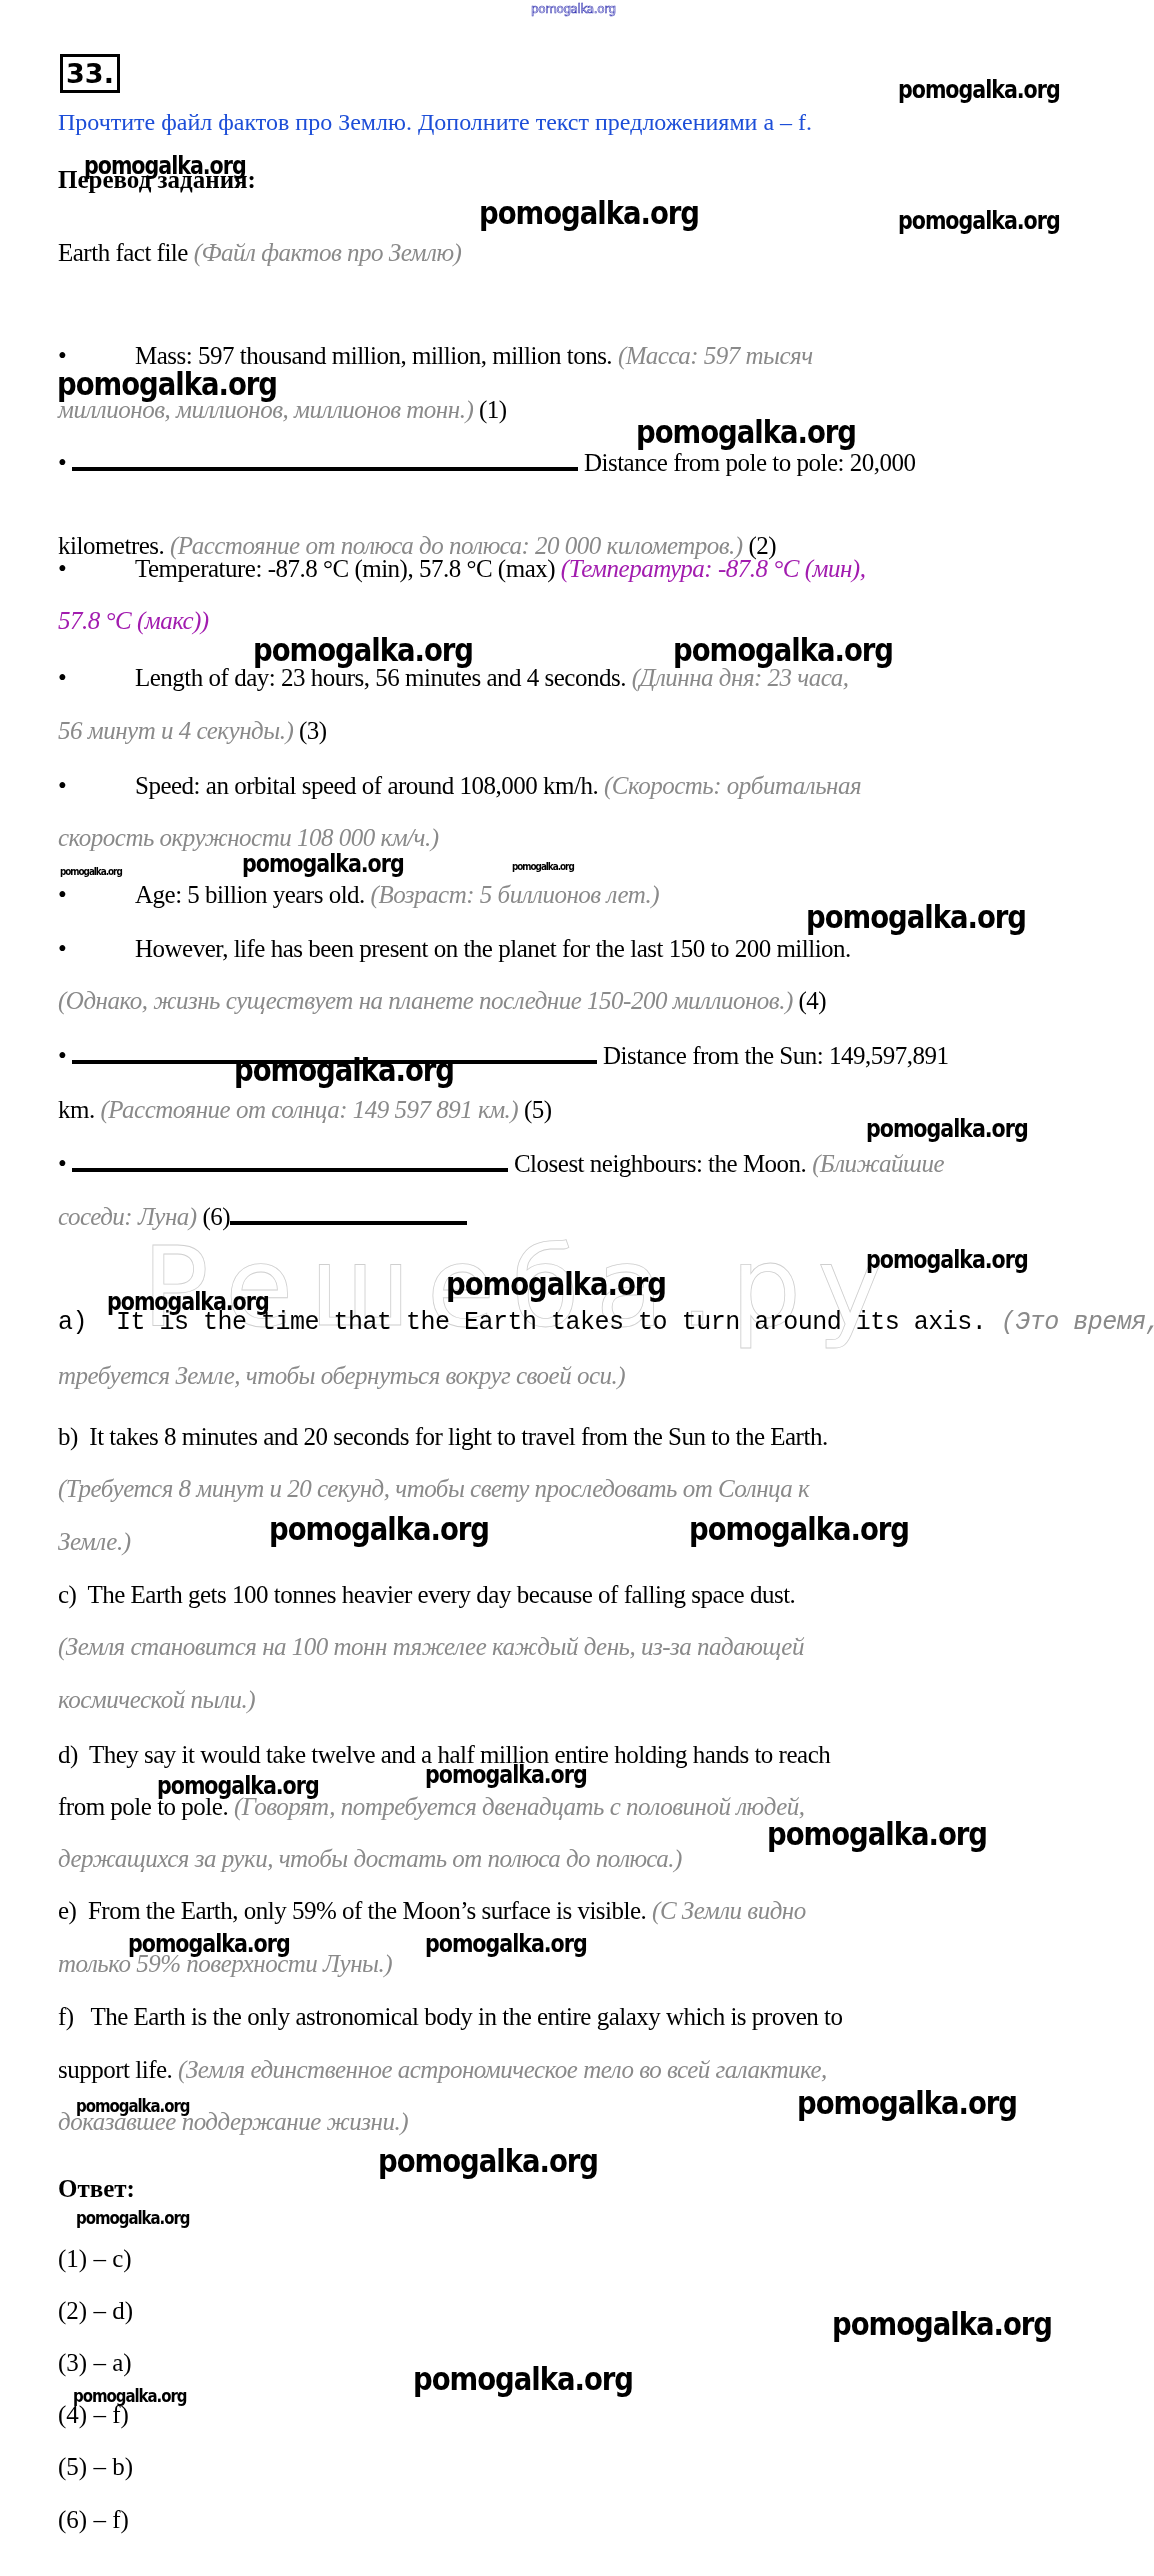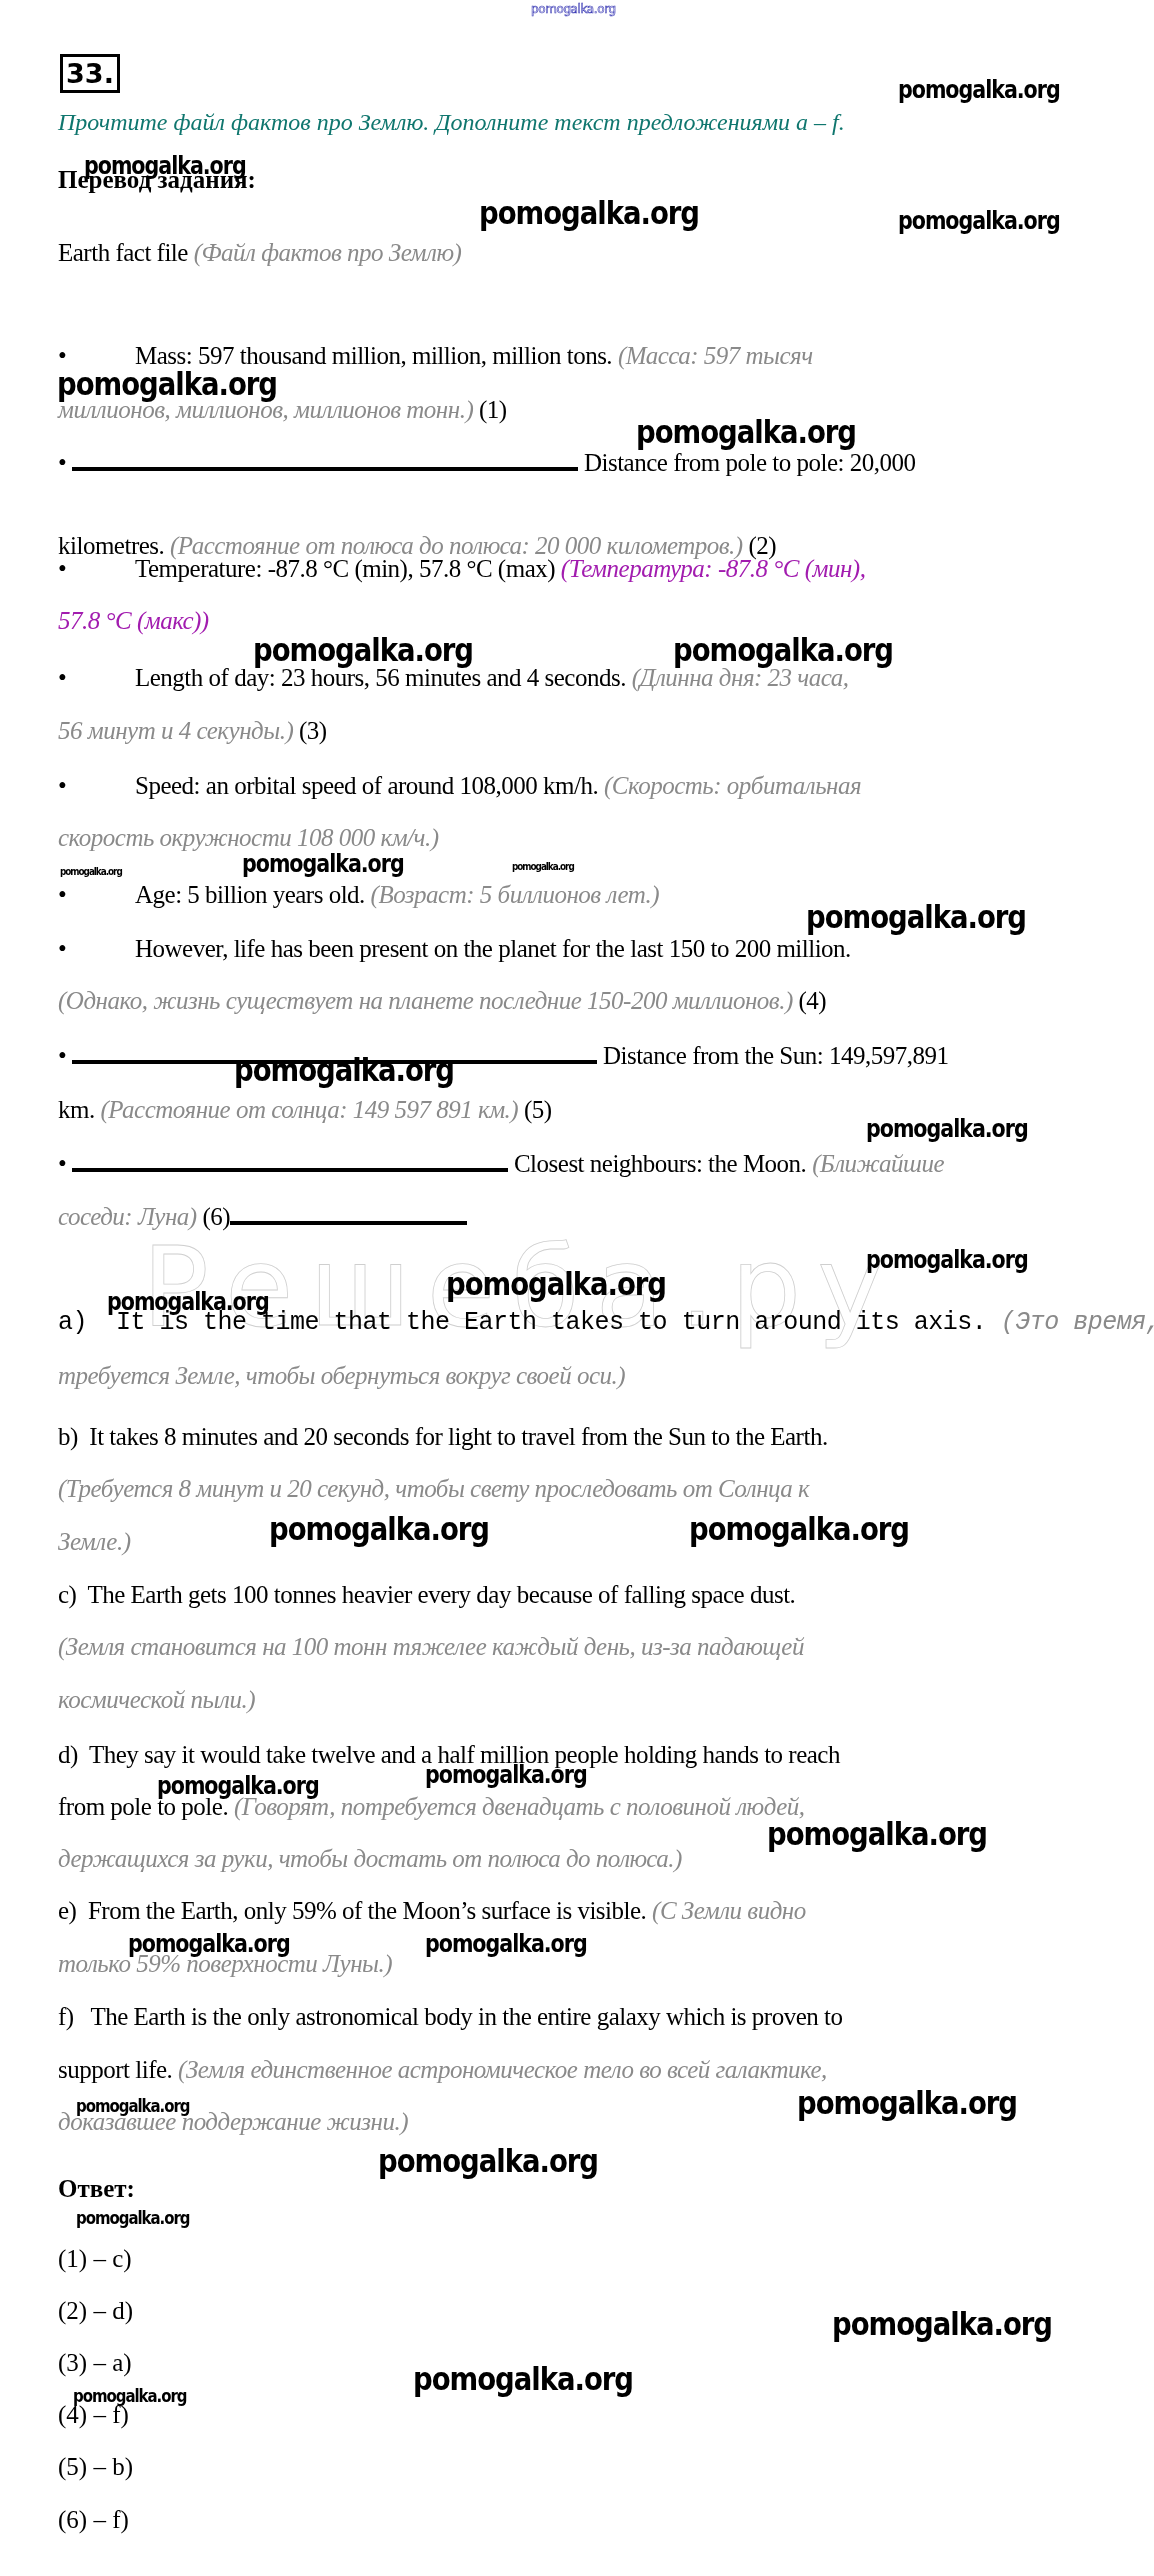--- a/index.html
+++ b/index.html
@@ -15,21 +15,21 @@
         color: #000; letter-spacing: -1.2px; white-space: nowrap; transform: scaleX(0.86); transform-origin: left top; }
   .wm-l { font-size: 32px; }
   .wm-m { font-size: 24px; }
   .wm-s { font-size: 17.4px; }
   .wm-xs { font-size: 10.3px; }
   .wm-top { position: absolute; left: 531px; top: 1.6px; font-family: "DejaVu Sans", sans-serif; font-size: 12px;
             color: #ffffff; -webkit-text-stroke: 0.6px #3a3ab5; letter-spacing: -0.4px; }
   .task-box { position: absolute; left: 60px; top: 54px; width: 54px; height: 33px; border: 3.2px solid #000;
               font-family: "DejaVu Sans", sans-serif; font-weight: bold; font-size: 27px; line-height: 33px;
               text-align: center; box-sizing: content-box; }
-  .instr { position: absolute; left: 58px; top: 109px; font-size: 24px; font-style: italic; color: #0f766e; white-space: nowrap; }
+  .instr { position: absolute; left: 58px; top: 109px; font-size: 24px; color: #1d4ed8; white-space: nowrap; }
   .heading { position: absolute; left: 58px; font-weight: bold; font-size: 25px; white-space: nowrap; }
   .ghost { position: absolute; font-family: "DejaVu Sans", sans-serif; font-size: 111px; color: transparent;
            -webkit-text-stroke: 0.8px #cfcfcf; letter-spacing: 16px; white-space: nowrap; margin-top: 36px; }
   .ans { position: absolute; left: 58px; font-size: 25px; white-space: nowrap; }
 </style>
 </head>
 <body>
 
 <div class="wm-top">pomogalka.org</div>
 
@@ -148,21 +148,21 @@
 </div>
 <div class="line" style="top:1631px;">
   <span class="ru">(Земля становится на 100 тонн тяжелее каждый день, из-за падающей</span>
 </div>
 <div class="line" style="top:1684px;">
   <span class="ru">космической пыли.)</span>
 </div>
 
 <div class="line" style="top:1739px;">
   <span>d)</span>&nbsp;
-  <span>They say it would take twelve and a half million people holding hands to reach</span>
+  <span>They say it would take twelve and a half million entire holding hands to reach</span>
 </div>
 <div class="line" style="top:1791px;">
   <span>from pole to pole.</span>
   <span class="ru">(Говорят, потребуется двенадцать с половиной людей,</span>
 </div>
 <div class="line" style="top:1843px;">
   <span class="ru">держащихся за руки, чтобы достать от полюса до полюса.)</span>
 </div>
 
 <div class="line" style="top:1895px;">

